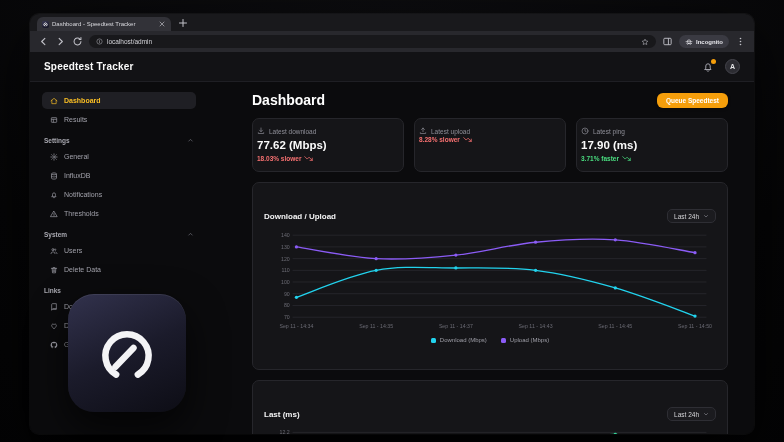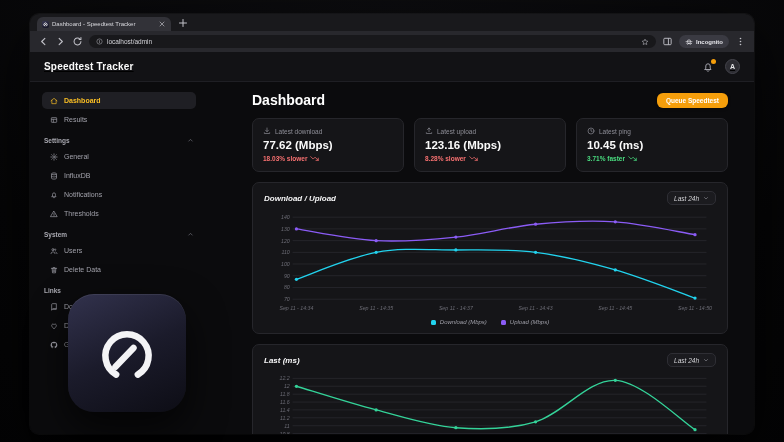--- a/index.html
+++ b/index.html
@@ -32,21 +32,21 @@
   .addressbar { flex:1; height:13px; background:#18181b; border-radius:7px; display:flex; align-items:center; gap:4px; padding:0 7px; min-width:0; }
   .info-ic { width:7px; height:7px; color:#97979f; flex:none; }
   .url-text { font-size:6.5px; color:#d2d2d7; white-space:nowrap; overflow:hidden; flex:1; }
   .star-ic { width:8px; height:8px; color:#a6a6ae; flex:none; }
   .incog-pill { height:13px; background:#3a3a42; border-radius:7px; display:flex; align-items:center; gap:3px; padding:0 6px; flex:none; }
   .incog-ic { width:8px; height:8px; color:#e4e4e9; }
   .incog-label { font-size:6px; color:#e4e4e9; font-weight:600; }
 
   
   .app { flex:1; display:flex; flex-direction:column; min-height:0; background:#0b0b0d; }
-  .app-header { height:30px; flex:none; background:#121215; border-bottom:1px solid #1f1f24; display:flex; align-items:center; padding:12px 14px;text-decoration:underline; }
+  .app-header { height:30px; flex:none; background:#121215; border-bottom:1px solid #1f1f24; display:flex; align-items:center; padding:12px 14px; }
   .app-title { font-size:10px; font-weight:700; color:#fafafa; letter-spacing:.2px; }
   .header-right { margin-left:auto; display:flex; align-items:center; gap:11px; }
   .bell-wrap { position:relative; width:12px; height:12px; color:#a1a1aa; }
   .bell-badge { position:absolute; top:-2px; right:-2px; width:5px; height:5px; border-radius:50%; background:var(--accent,#f59e0b); box-shadow:0 0 0 1px #121215; }
   .avatar { width:15px; height:15px; border-radius:50%; background:#2c2c32; border:1px solid #44444c; color:#e4e4e7; font-size:7px; font-weight:700; display:flex; align-items:center; justify-content:center; }
 
   .app-body { flex:1; display:flex; min-height:0;gap:22px; }
 
   
   .sidebar { width:178px; flex:none; padding:10px 12px; overflow:hidden; }
@@ -57,30 +57,30 @@
   .nsec-title { font-size:6.5px; font-weight:700; color:#a8a8b0; }
   .chev { width:7px; height:7px; color:#6f6f78; }
 
   
   .main { flex:1; min-width:0; padding:10px 26px 0 22px; overflow:hidden; }
   .main-top { display:flex; align-items:center; justify-content:space-between; margin-bottom:10px; }
   .page-title { font-size:14px; font-weight:700; color:#ffffff; }
   .queue-btn { background:var(--accent,#f59e0b); color:#fff; border:none; font-family:inherit; font-size:6.5px; font-weight:700; padding:4px 9px; border-radius:6px; box-shadow:0 1px 3px rgba(0,0,0,.4); }
 
   .stats-row { display:flex; gap:10px; margin-bottom:10px; }
-  .stat-card { flex:1; background:#151518; border:1px solid #26262b; border-radius:7px; padding:8px 10px; }
+  .stat-card { flex:1; background:#151518; border:1px solid #26262b; border-radius:7px; padding:8px 4px; }
   .stat-label-row { display:flex; align-items:center; gap:4px; color:#8f8f98; font-size:6.5px; }
   .sicon { width:8px; height:8px; flex:none; }
   .stat-value { font-size:11.5px; font-weight:700; color:#fafafa; margin:4px 0 3px; }
   .stat-delta { display:flex; align-items:center; gap:3px; font-size:6.5px; font-weight:600; }
   .delta-neg { color:var(--negative,#f87171); }
   .delta-pos { color:var(--positive,#4ade80); }
   .ticon { width:9px; height:9px; flex:none; }
 
-  .chart-card { background:#151518; border:1px solid #26262b; border-radius:7px; padding:8px 11px; margin-bottom:10px;font-style:italic; }
+  .chart-card { background:#151518; border:1px solid #26262b; border-radius:7px; padding:26px 11px; margin-bottom:10px; }
   .chart-head { display:flex; align-items:center; justify-content:space-between; margin-bottom:4px; }
   .chart-title { font-size:8px; font-weight:700; color:#f4f4f5; }
   .range-select { display:flex; align-items:center; gap:4px; background:#1b1b1f; border:1px solid #2e2e34; border-radius:5px; padding:2.5px 6px; font-size:6.5px; color:#d4d4d8; }
   .dchev { width:6px; height:6px; color:#8b8b93; }
   .chart-svg { width:100%; }
   .legend { display:flex; justify-content:center; gap:14px; margin-top:4px; }
   .legend-item { display:flex; align-items:center; gap:4px; font-size:6px; color:#9f9fa8; }
   .lg-swatch { width:5px; height:5px; border-radius:1.5px; background:#555; }
 
   
@@ -344,42 +344,41 @@
           </div>
           <div class="stat-card">
             <div class="stat-label-row">
               <span class="sicon">
                   <svg viewBox="0 0 24 24" fill="none" stroke="currentColor" stroke-width="2" stroke-linecap="round" stroke-linejoin="round">
                     <path d="M12 14V3M7.5 7.5 12 3l4.5 4.5M4 17v2.5h16V17"></path>
                   </svg>
                 </span>
               <span>Latest upload</span>
             </div>
-            <div class="stat-value">123.16 (Mbps)</div>
             <div class="stat-delta delta-neg">
               <span>8.28% slower</span>
               <span class="ticon">
                   <svg viewBox="0 0 24 24" fill="none" stroke="currentColor" stroke-width="2" stroke-linecap="round" stroke-linejoin="round">
                     <path d="M22 17l-8.5-8.5-5 5L2 7"></path>
                     <path d="M16 17h6v-6"></path>
                   </svg>
                 </span>
             </div>
           </div>
           <div class="stat-card">
             <div class="stat-label-row">
               <span class="sicon">
                   <svg viewBox="0 0 24 24" fill="none" stroke="currentColor" stroke-width="2" stroke-linecap="round">
                     <circle cx="12" cy="12" r="9"></circle>
                     <path d="M12 7v5l3.5 2"></path>
                   </svg>
                 </span>
               <span>Latest ping</span>
             </div>
-            <div class="stat-value">10.45 (ms)</div>
+            <div class="stat-value">17.90 (ms)</div>
             <div class="stat-delta delta-pos">
               <span>3.71% faster</span>
               <span class="ticon">
                   <svg viewBox="0 0 24 24" fill="none" stroke="currentColor" stroke-width="2" stroke-linecap="round" stroke-linejoin="round">
                     <path d="M22 17l-8.5-8.5-5 5L2 7"></path>
                     <path d="M16 17h6v-6"></path>
                   </svg>
                 </span>
             </div>
           </div>

